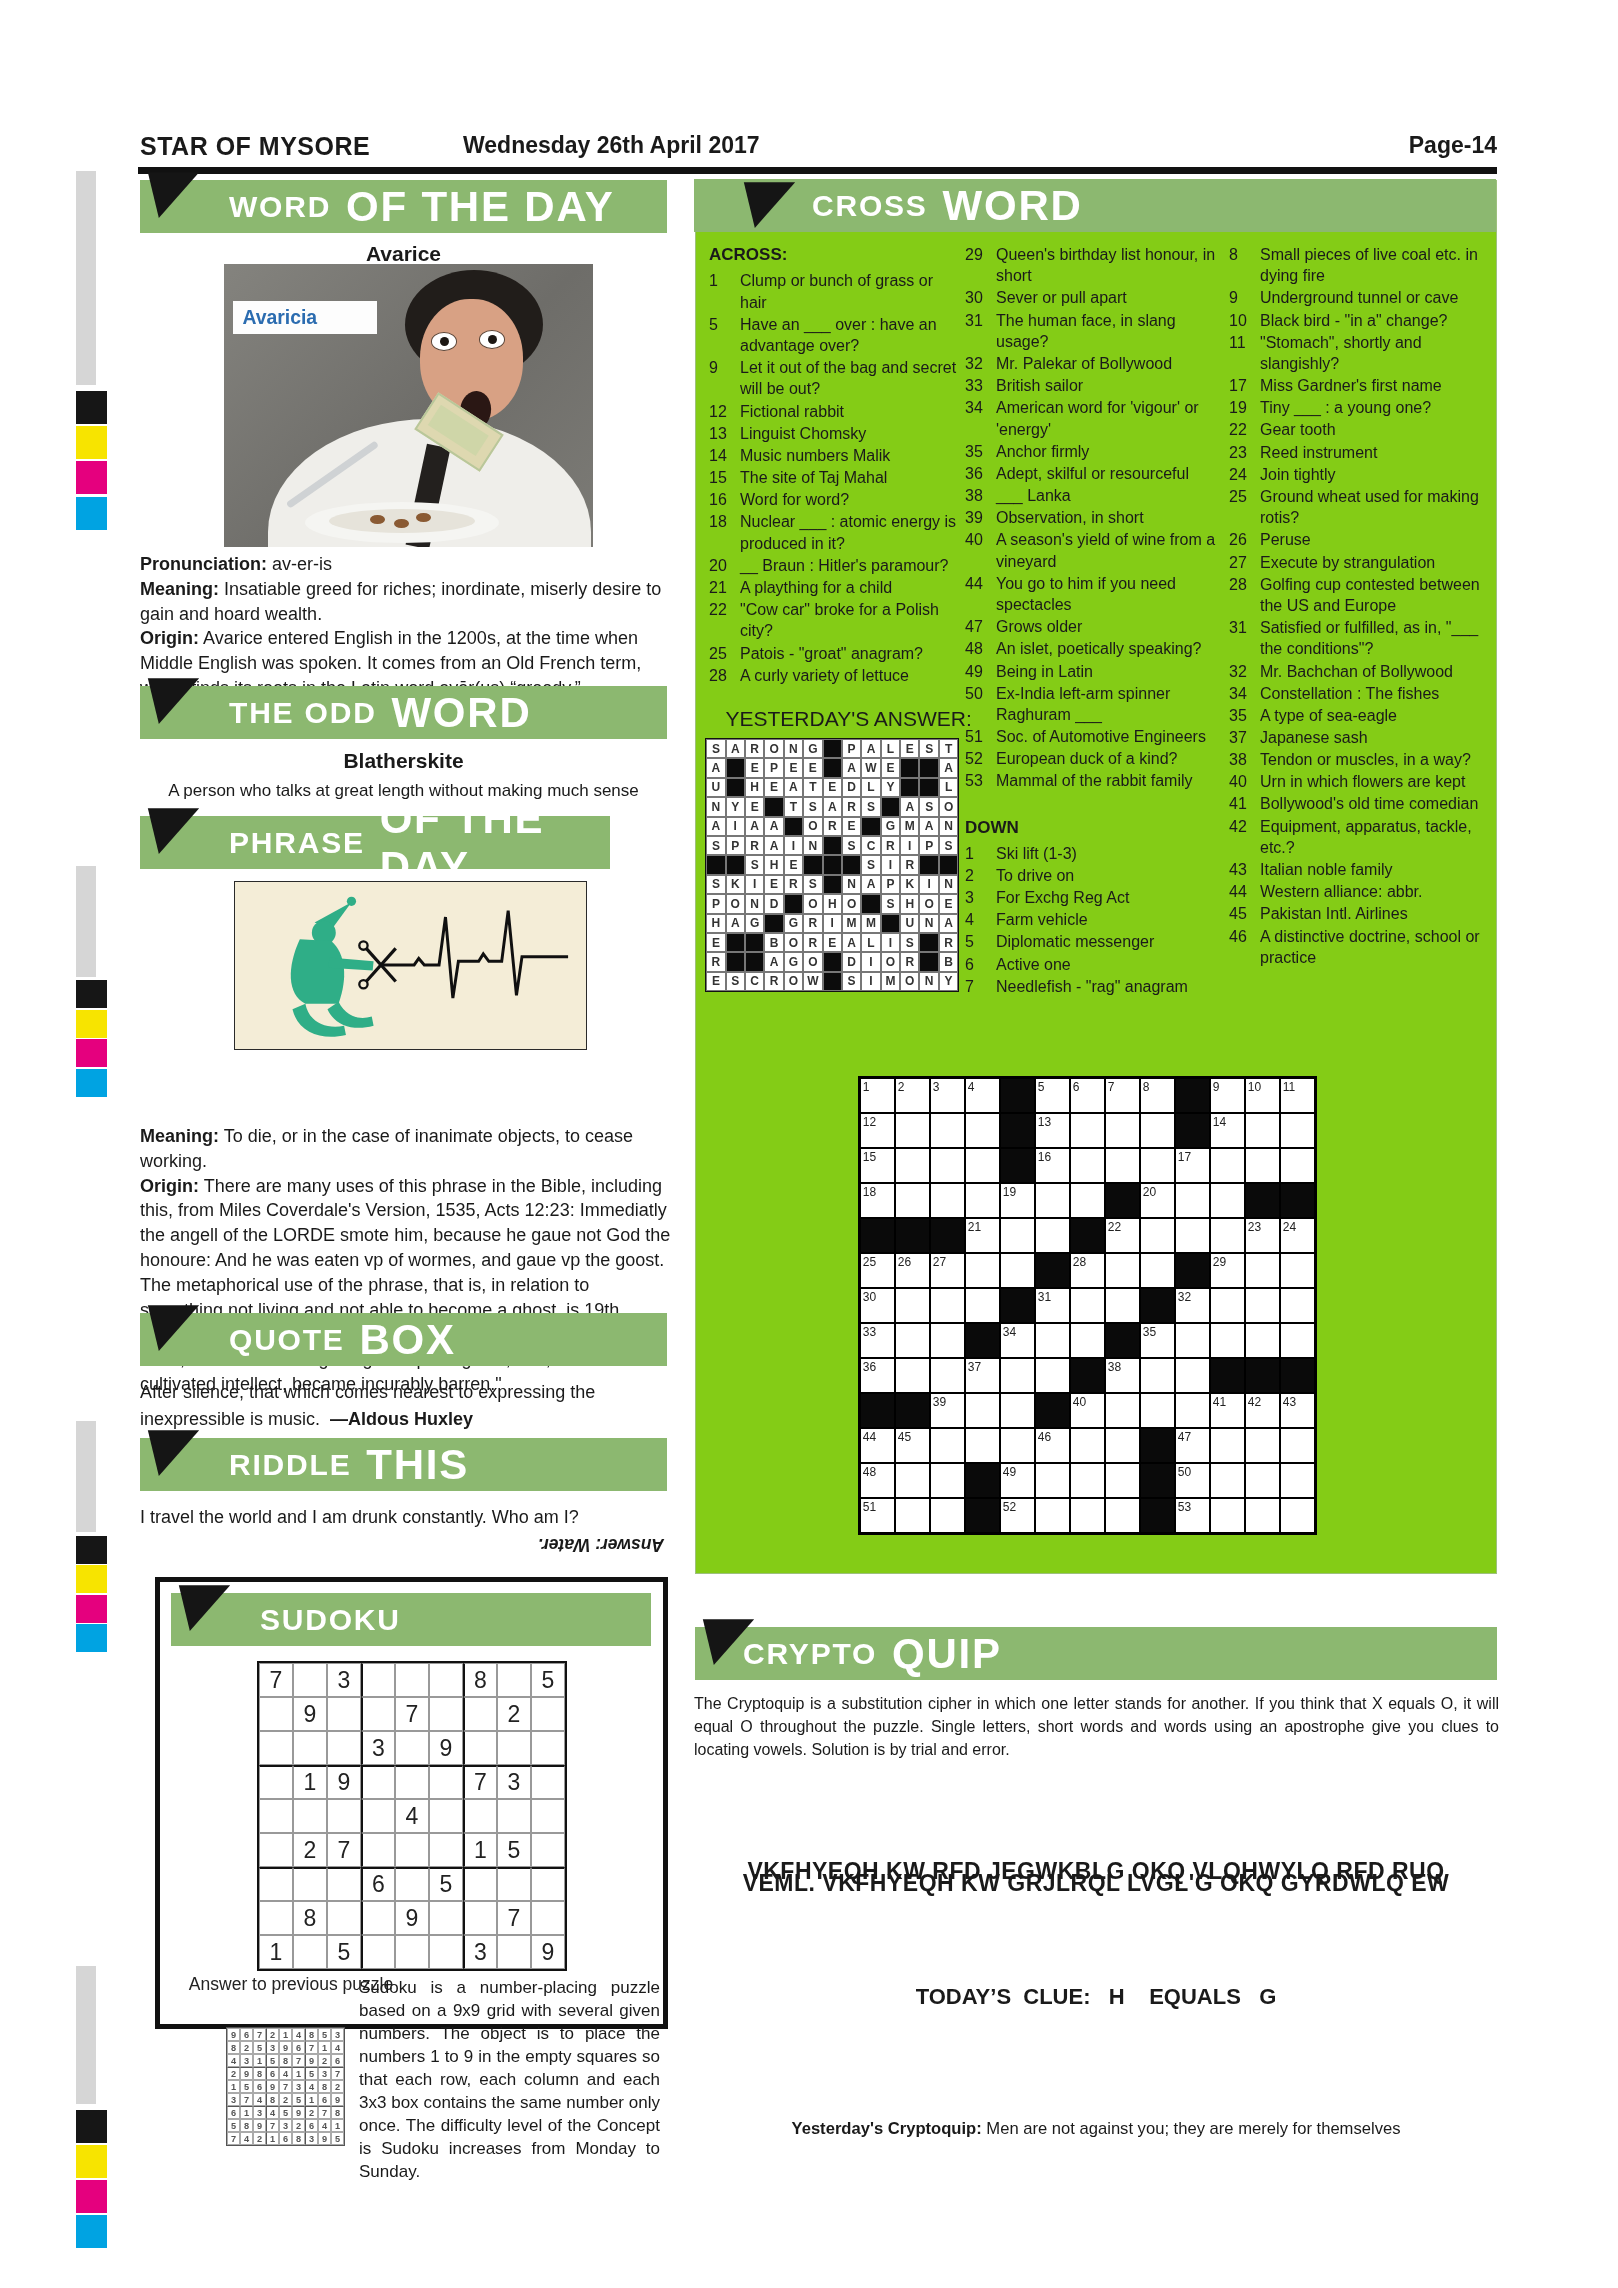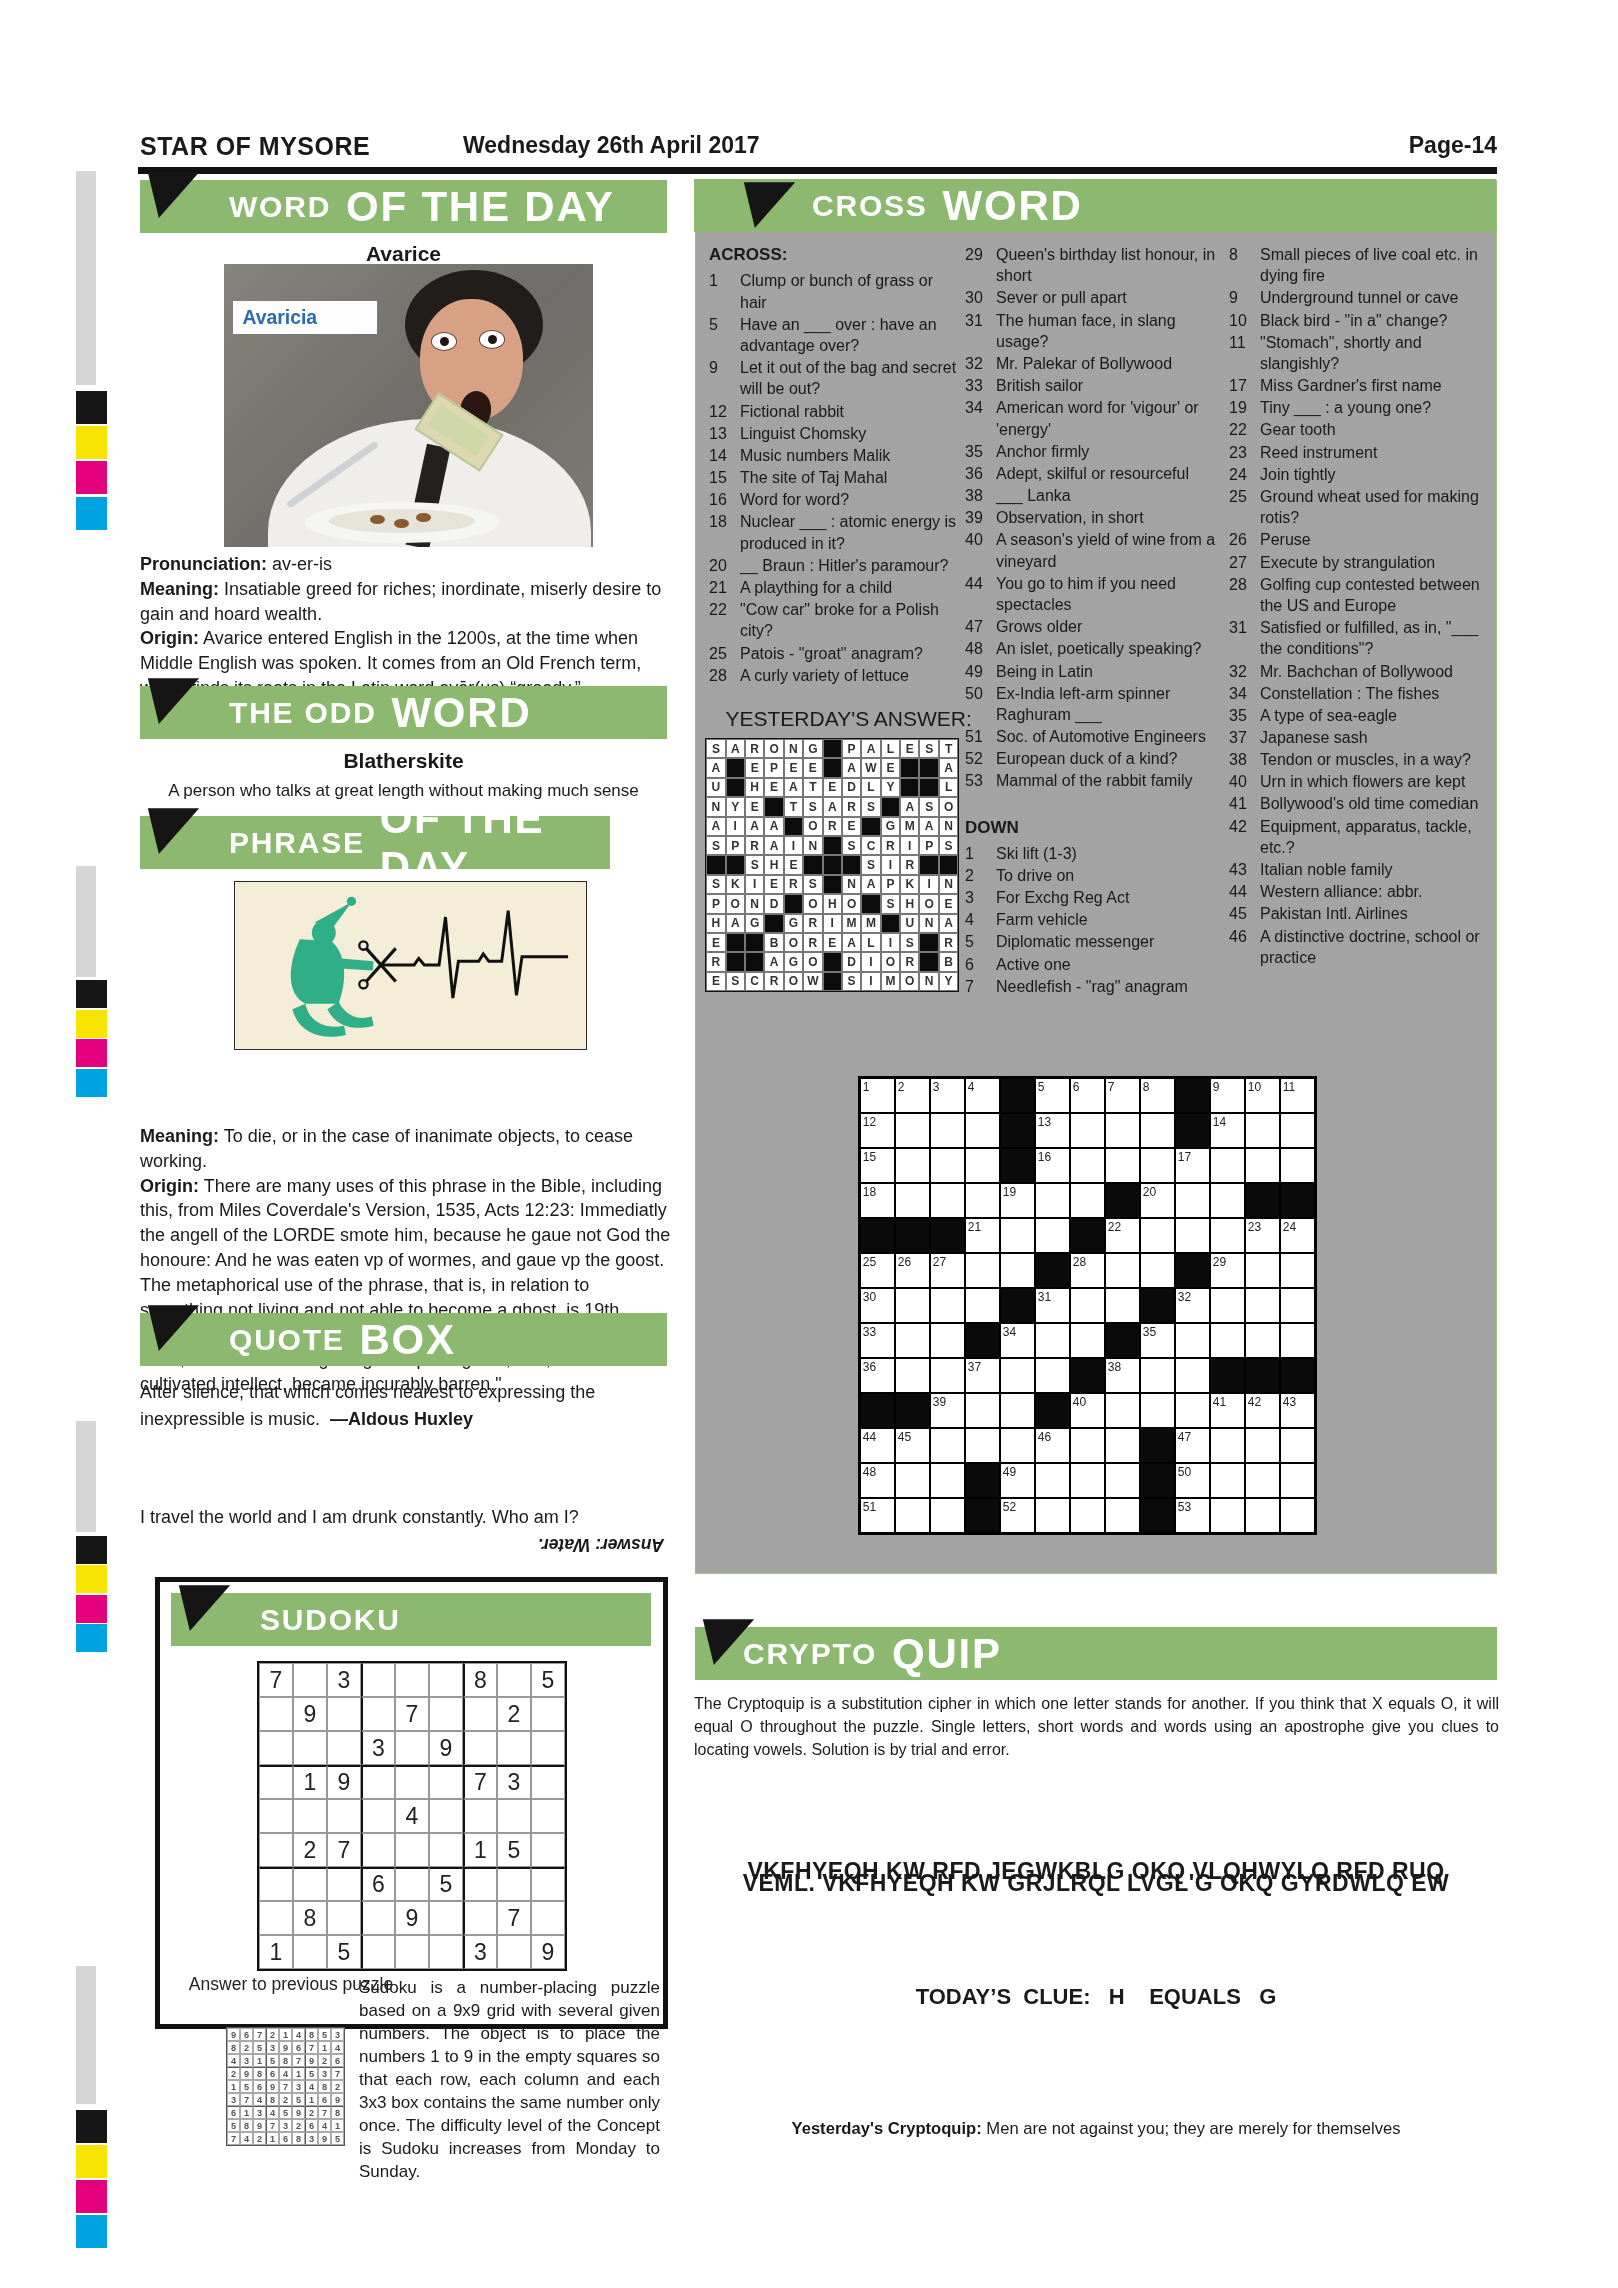--- a/index.html
+++ b/index.html
@@ -62,21 +62,21 @@
   .su-cell.bl { border-left:2.8px solid #111; }
   .su-cell.bt { border-top:2.8px solid #111; }
   .mini-head { position:absolute; left:20px; top:391px; width:222px; text-align:center; font-size:17.5px; line-height:1.3; color:#222; }
   .mini-grid { position:absolute; left:66px; top:445px; display:grid; grid-template-columns:repeat(9,13px); grid-auto-rows:13px; border:1.8px solid #555; width:fit-content; background:#fff; }
   .mini-cell { border:0.9px solid #aaa; display:flex; align-items:center; justify-content:center; font-size:9.2px; font-weight:700; color:#555; }
   .mini-cell.bl { border-left:1.8px solid #555; }
   .mini-cell.bt { border-top:1.8px solid #555; }
   .su-desc { position:absolute; left:199px; top:395px; width:301px; font-size:17px; line-height:1.35; text-align:justify; }
 
   
-  .xw-panel { position:absolute; left:695px; top:180px; width:802px; height:1394px; background:#a3a3a3; border:1.8px solid #9dc07e; }
+  .xw-panel { position:absolute; left:695px; top:180px; width:802px; height:1394px; background:#84cc16; border:1.8px solid #9dc07e; }
   .xw-banner { position:absolute; left:-1.8px; top:-1.8px; width:802px; height:53px; background:#8cb870; display:flex; align-items:center; gap:14.8px; padding-left:48px; }
   .clue-col { position:absolute; font-size:16px; line-height:1.33; }
   .clue-col .chead { font-weight:800; font-size:17px; margin-bottom:3.7px; }
   .clue { display:flex; margin-bottom:0.9px; }
   .cnum { width:31px; flex:0 0 31px; }
   .ctxt { flex:1; }
   .down-gap { height:24px; }
   .ya-label { position:absolute; left:29.5px; top:526px; font-size:21px; font-weight:400; }
   .ya-grid { position:absolute; left:9.2px; top:557px; display:grid; grid-template-columns:repeat(13,19.4px); grid-auto-rows:19.4px; border:1.8px solid #111; width:fit-content; background:#fff; }
   .ya-cell { border:0.9px solid #777; display:flex; align-items:center; justify-content:center; font-size:12px; font-weight:700; color:#333; background:#fff; }
@@ -226,20 +226,27 @@
         <polygon points="2,0 58,0 14,50" fill="#151515"></polygon>
       </svg>
     <span class="b-bold">QUOTE</span>
     <span class="b-light">BOX</span>
   </div>
   <div class="quote-text" style="left:140px; top:1379px; width:533px;">
     <span>After silence, that which comes nearest to expressing the inexpressible is music.</span>&nbsp;
     <b>—Aldous Huxley</b>
   </div>
 
+  <div class="banner" style="left:140px; top:1438px; width:527px;">
+    <svg class="fold" width="55" height="48" viewBox="0 0 60 52">
+        <polygon points="2,0 58,0 14,50" fill="#151515"></polygon>
+      </svg>
+    <span class="b-bold">RIDDLE</span>
+    <span class="b-light">THIS</span>
+  </div>
   <div class="quote-text" style="left:140px; top:1504px; width:533px;">I travel the world and I am drunk constantly. Who am I?</div>
   <div class="answer-line" style="left:140px; top:1534px; width:524px;">
     <span class="upside">Answer: Water.</span>
   </div>
 
   <div class="sudoku-box">
     <div class="banner" style="left:11px; top:11px; width:480px;">
       <svg class="fold" width="55" height="48" viewBox="0 0 60 52">
           <polygon points="2,0 58,0 14,50" fill="#151515"></polygon>
         </svg>

